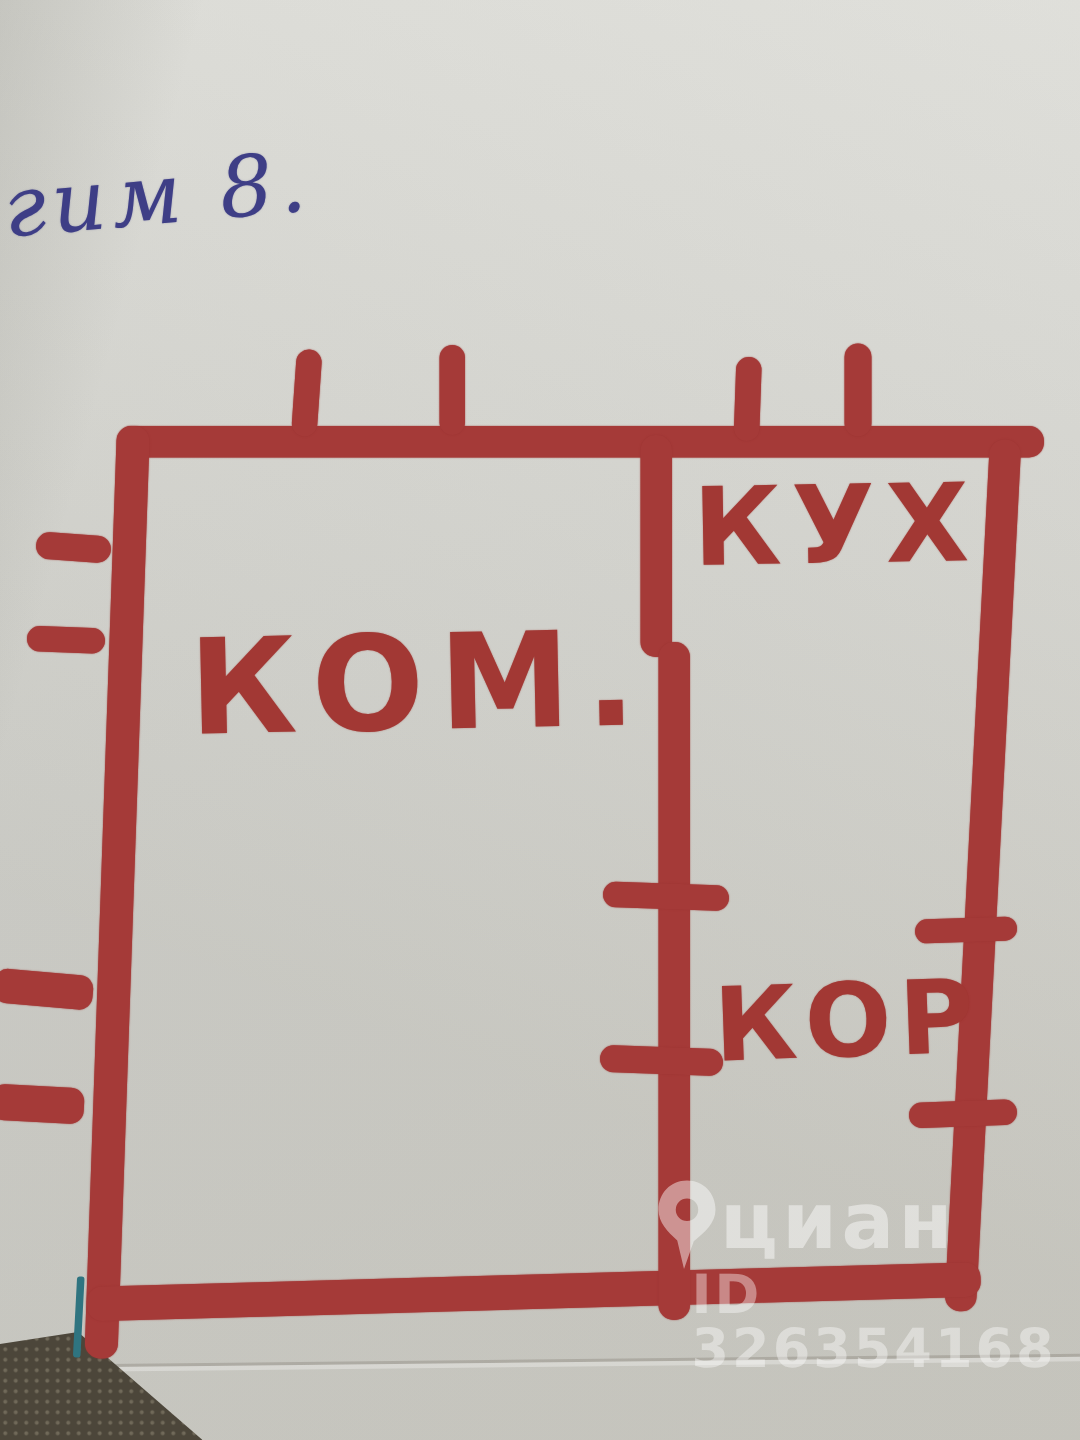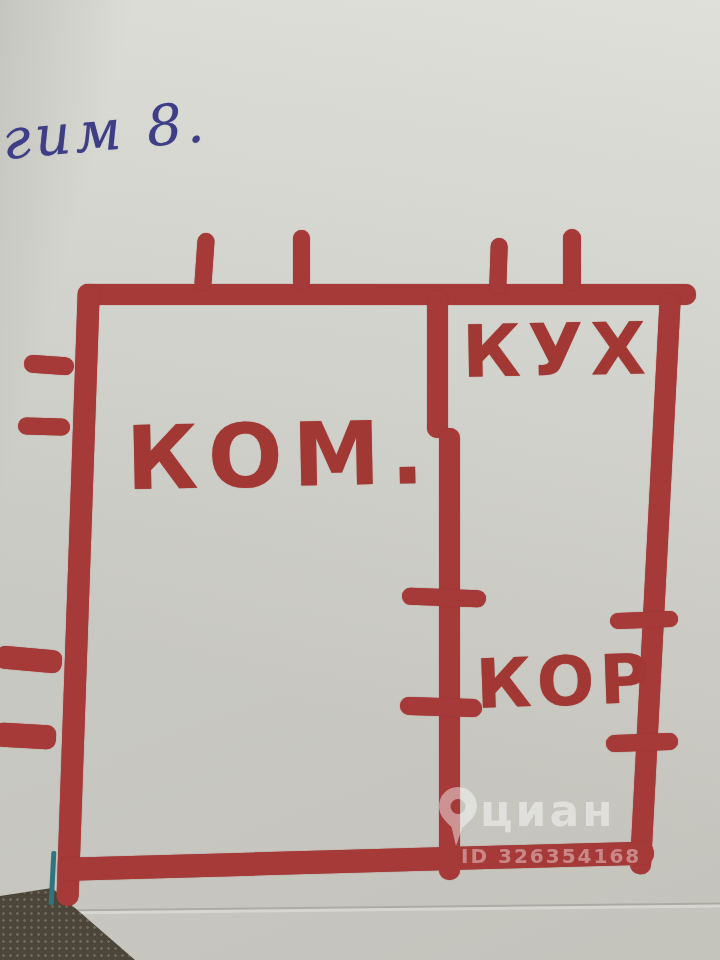--- a/index.html
+++ b/index.html
@@ -22,22 +22,22 @@
   .label-kom{left:126px;top:412px;font-size:88px;letter-spacing:10px;transform:rotate(-1.2deg);}
   .label-kuh{left:462px;top:314px;font-size:72px;letter-spacing:7px;transform:rotate(-1deg);}
   .label-kor{left:476px;top:648px;font-size:68px;letter-spacing:5px;transform:rotate(-2deg);}
   .handwriting{
     position:absolute;left:2px;top:98px;z-index:12;
     font-family:"DejaVu Serif","Liberation Serif",serif;font-style:italic;
     font-size:56px;color:#3e3e86;letter-spacing:4px;transform:rotate(-5deg);
     text-shadow:0 0 1px rgba(60,60,130,.5);
   }
   .watermark{position:absolute;z-index:30;color:rgba(255,255,255,0.45);}
-  .wm-brand{left:480px;top:789px;font-size:44px;font-weight:bold;letter-spacing:3px;line-height:1;}
-  .wm-id{left:461px;top:846px;font-size:20px;font-weight:bold;letter-spacing:2px;line-height:1;color:rgba(255,255,255,0.40);}
+  .wm-brand{left:480px;top:789px;font-size:52px;font-weight:bold;letter-spacing:3px;line-height:1;}
+  .wm-id{left:461px;top:846px;font-size:36px;font-weight:bold;letter-spacing:2px;line-height:1;color:rgba(255,255,255,0.40);}
   .wm-pin{position:absolute;left:437px;top:786px;z-index:30;opacity:0.45;}
   .paper-edge{position:absolute;left:50px;top:851px;width:5px;height:54px;background:#2f7480;transform:rotate(3deg);z-index:7;border-radius:2px;}
   .floor-corner{
     position:absolute;left:0;top:0;width:720px;height:960px;z-index:6;
     clip-path:polygon(0px 896px, 52px 888px, 135px 960px, 0px 960px);
     background:#4c463a;
     background-image:radial-gradient(rgba(205,195,170,0.28) 1px, transparent 1.6px);
     background-size:7px 7px;
   }
   .crease{position:absolute;left:55px;top:906px;width:665px;height:2px;background:rgba(110,105,92,0.28);transform:rotate(-0.6deg);z-index:5;}

